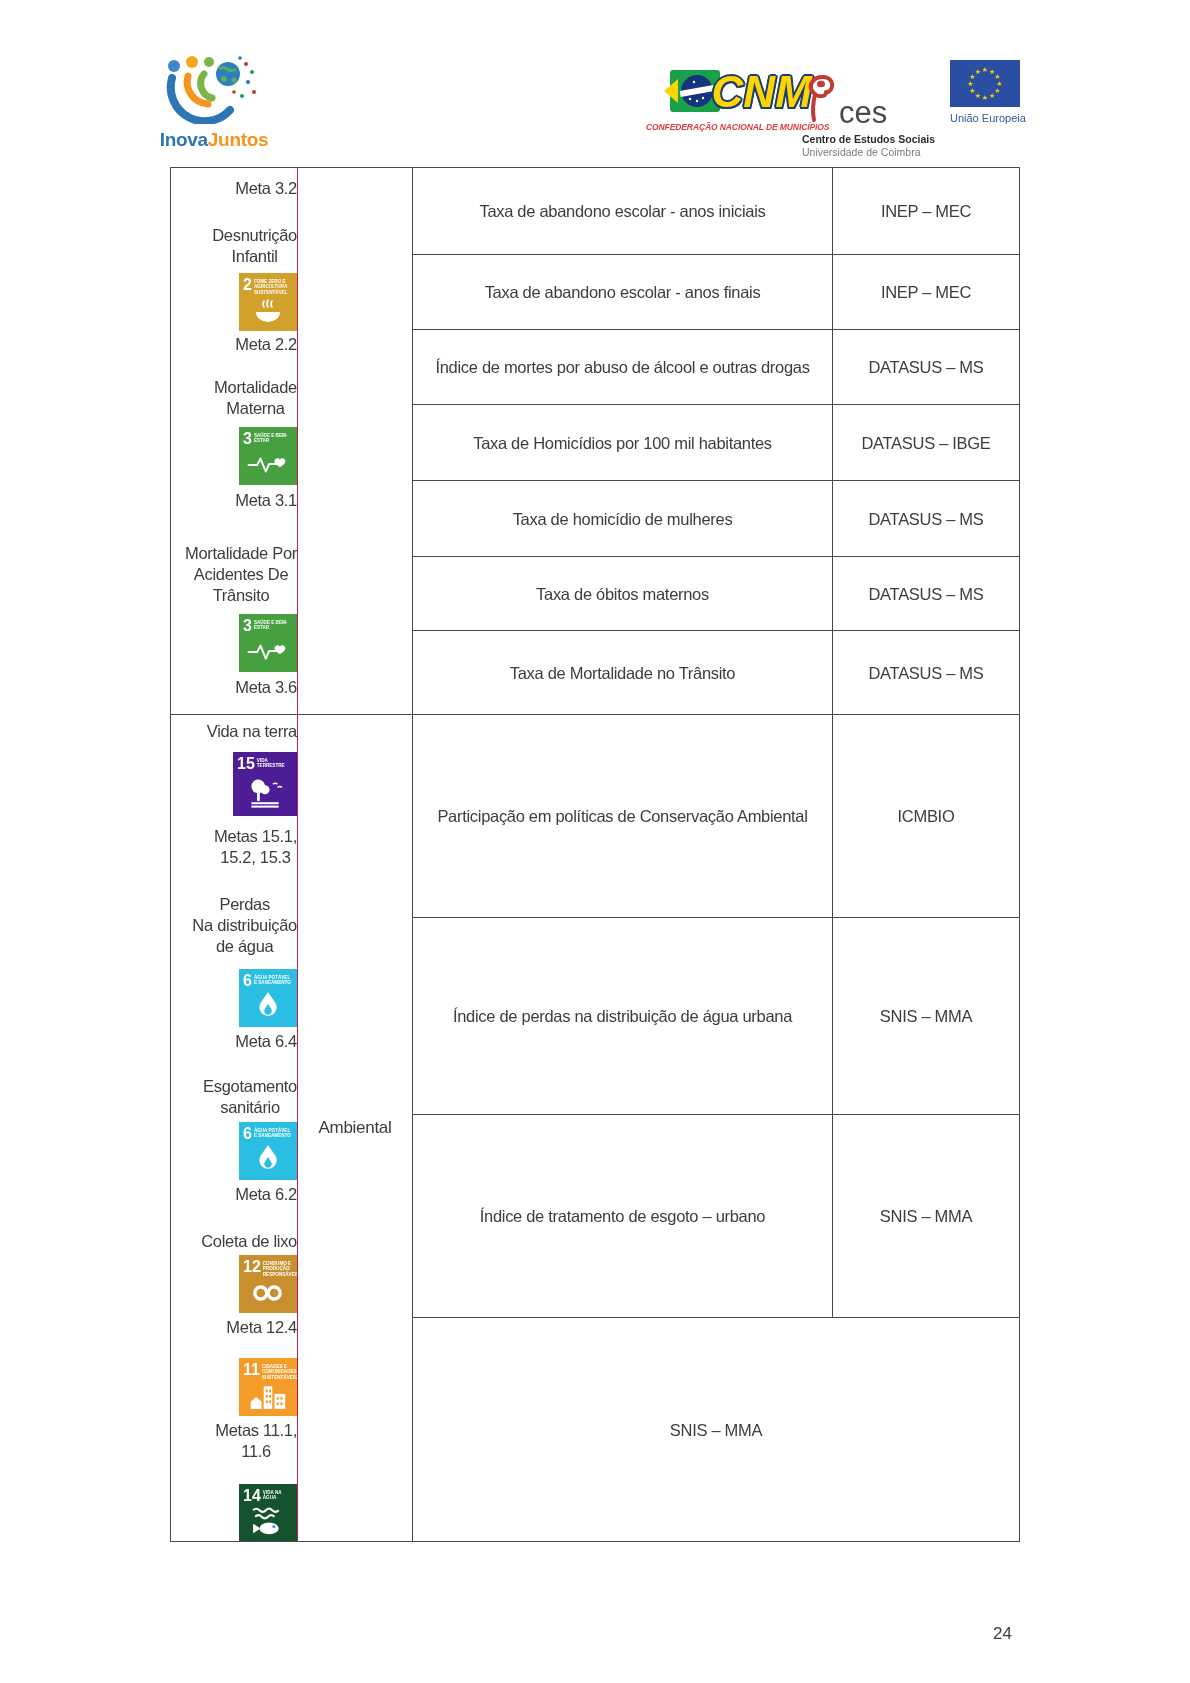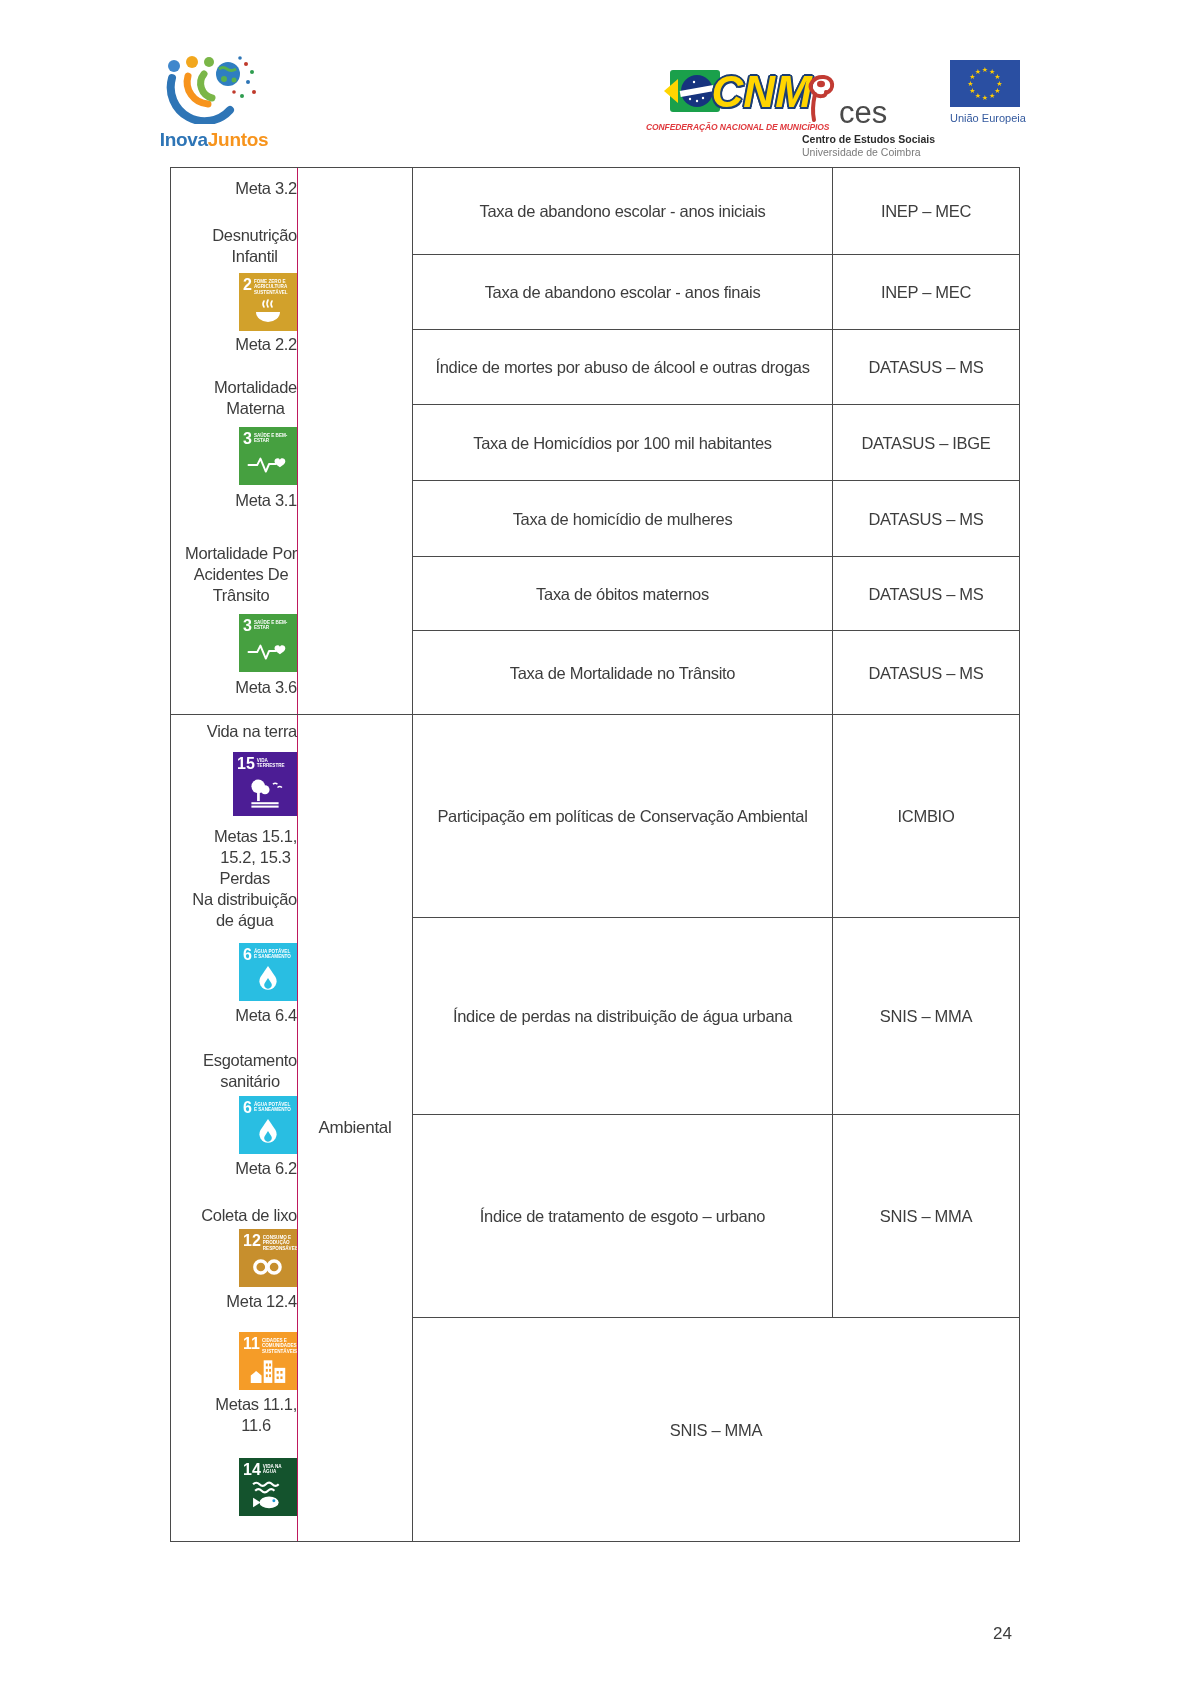--- a/index.html
+++ b/index.html
@@ -240,21 +240,21 @@
                 <circle cx="20" cy="13" r="4" fill="#fff"></circle>
               <rect x="13" y="15" width="2.4" height="8" fill="#fff"></rect>
               <path d="M27 8 q2 -1.5 4 0 M31 11 q2 -1.5 4 0" stroke="#fff" stroke-width="1.3" fill="none"></path>
               <rect x="8" y="24" width="24" height="1.8" fill="#fff"></rect>
                 <rect x="8" y="27" width="24" height="1.8" fill="#fff"></rect>
             </svg>
           </div>
         </div>
         <div class="li" style="margin-top:10px">Metas 15.1,
 15.2, 15.3</div>
-        <div class="li" style="">Perdas
+        <div class="li" style="margin-top:26px">Perdas
 Na distribuição
 de água</div>
         <div class="sdg c6" style="margin-top:12px">
           <div class="sdg-head">
               <span class="sdg-num">6</span>
               <span class="sdg-label">ÁGUA POTÁVEL E SANEAMENTO</span>
             </div>
           <div class="sdg-glyph">
             <svg width="30" height="30" viewBox="0 0 30 30">
               <path d="M15 1 L22.5 12 a8.6 8.6 0 1 1 -15 0 Z" fill="#fff"></path>

